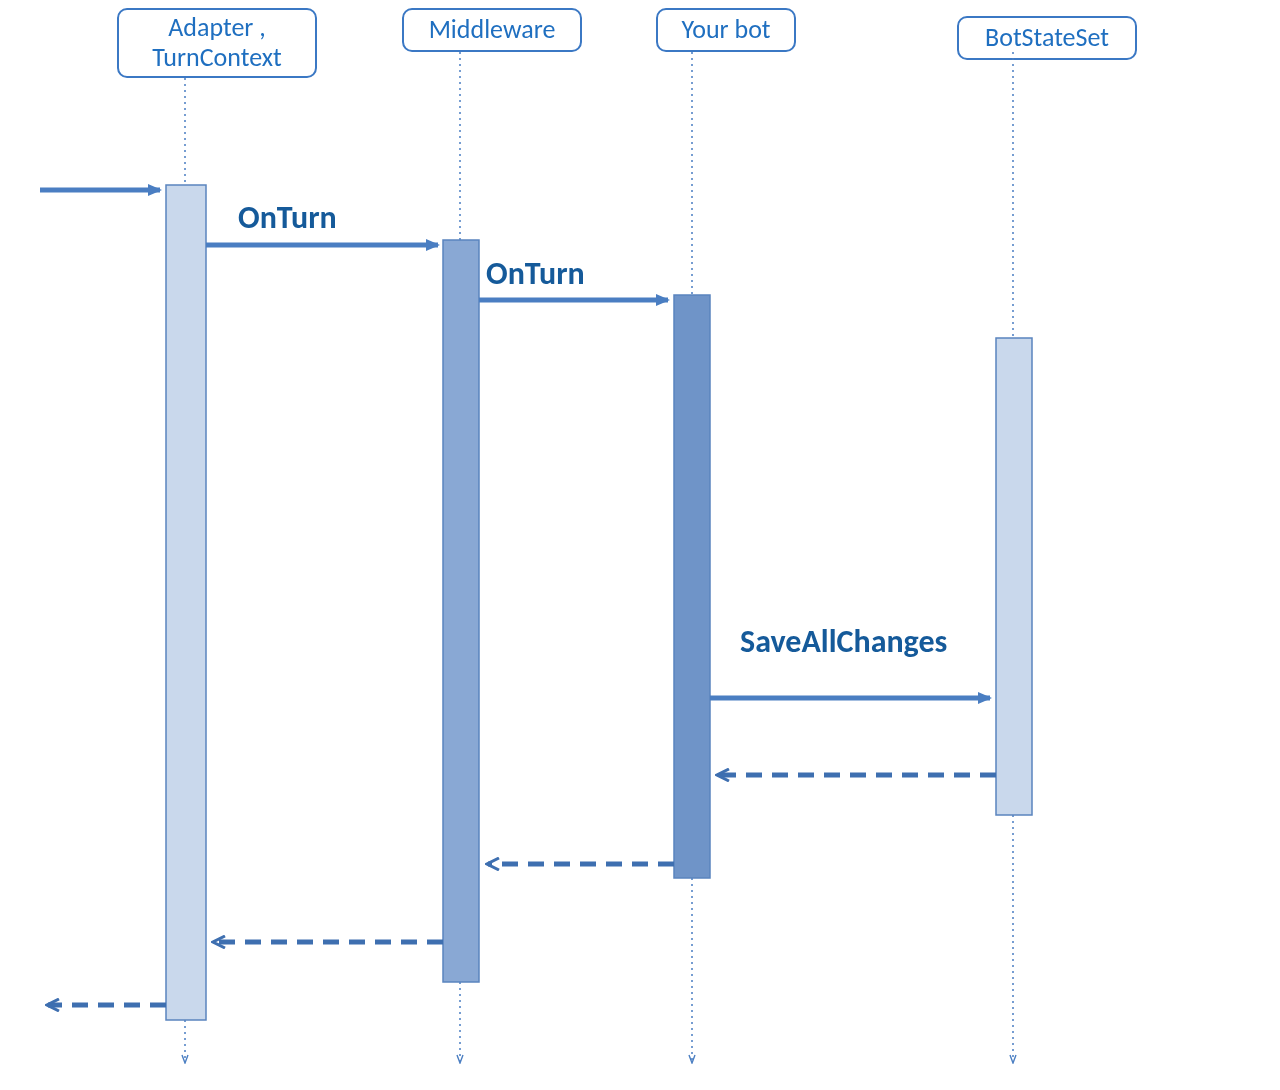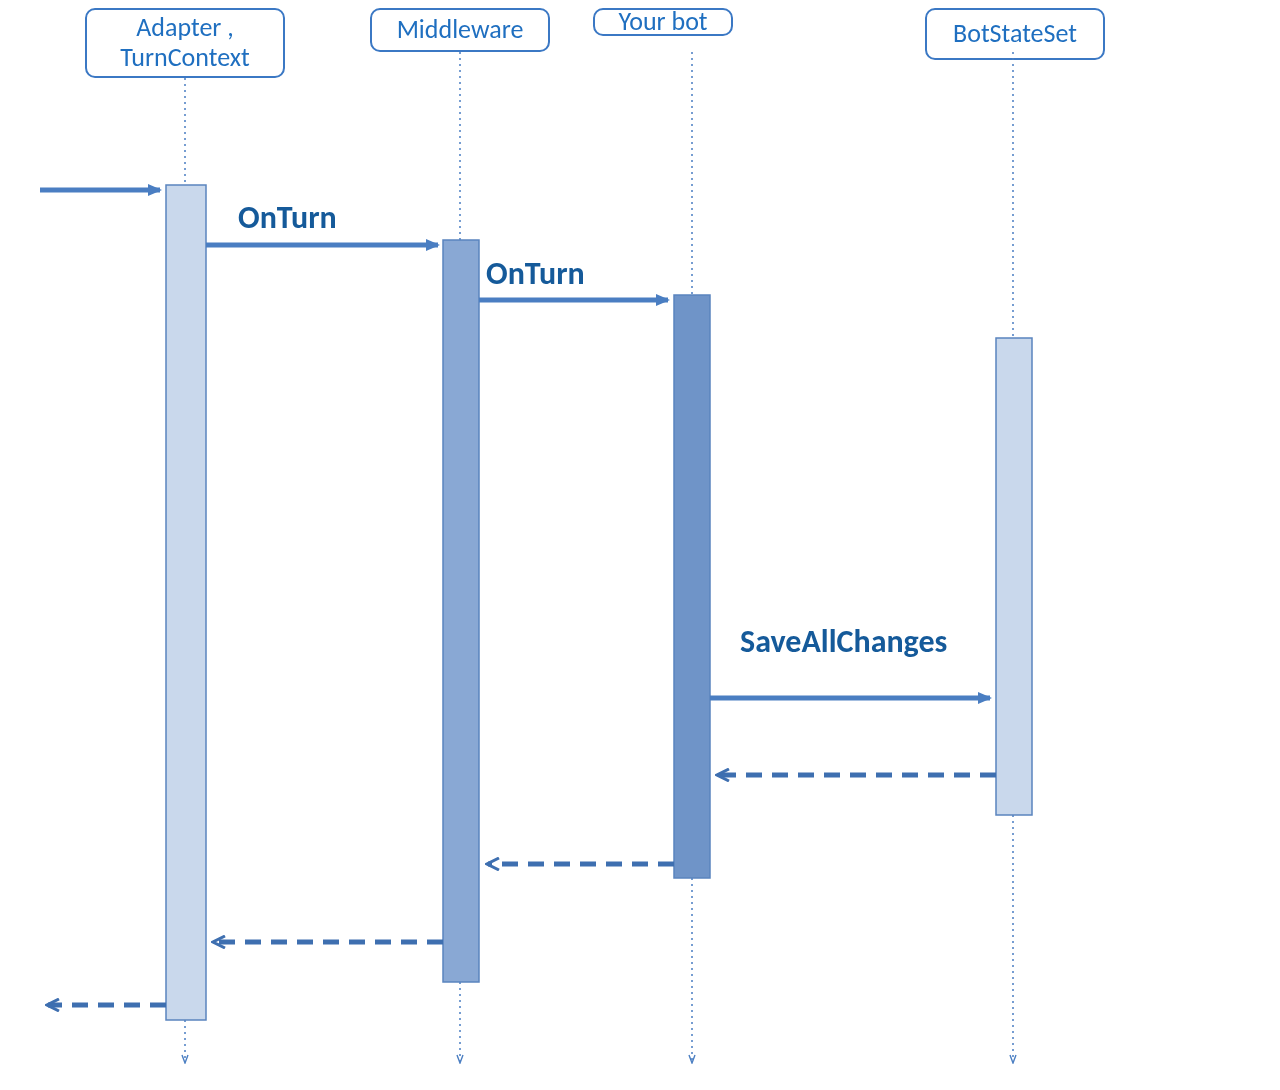--- a/index.html
+++ b/index.html
@@ -21,20 +21,21 @@
     color: #1f6fc0;
     font-size: 26px;
     line-height: 1.15;
     font-weight: 400;
     display: flex;
     align-items: center;
     justify-content: center;
     text-align: center;
     padding: 6px 14px;
     box-sizing: border-box;
+    margin-left: 32px;
   }
   .message-label {
     position: absolute;
     color: #155a9a;
     font-size: 32px;
     font-weight: 700;
   }
   svg { position: absolute; top: 0; left: 0; }
 </style>
 </head>
@@ -42,24 +43,24 @@
 
 <div class="canvas">
 
   <div class="participant-box" style="left:85px; top:8px; width:200px; height:70px;">
     <span style="white-space:pre;">Adapter ,
 TurnContext</span>
   </div>
   <div class="participant-box" style="left:370px; top:8px; width:180px; height:44px;">
     <span>Middleware</span>
   </div>
-  <div class="participant-box" style="left:593px; top:8px; width:140px; height:28px;">
+  <div class="participant-box" style="left:624px; top:8px; width:140px; height:44px;">
     <span>Your bot</span>
   </div>
-  <div class="participant-box" style="left:925px; top:8px; width:180px; height:52px;">
+  <div class="participant-box" style="left:925px; top:16px; width:180px; height:44px;">
     <span>BotStateSet</span>
   </div>
 
   <div class="message-label" style="left:238px; top:198px;">OnTurn</div>
   <div class="message-label" style="left:486px; top:254px;">OnTurn</div>
   <div class="message-label" style="left:740px; top:622px;">SaveAllChanges</div>
 
   <svg width="1280" height="1090">
     <defs>
       <marker id="arrowSolid" markerWidth="14" markerHeight="12" refX="12" refY="6" orient="auto" markerUnits="userSpaceOnUse">

